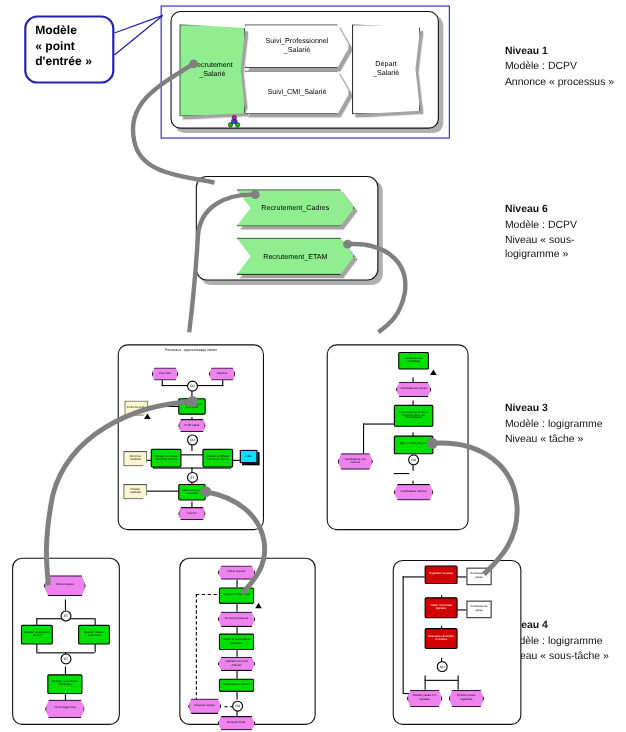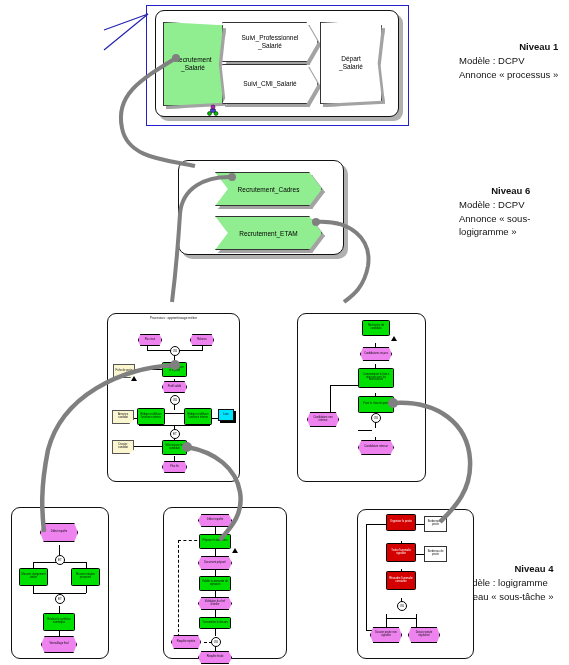--- a/index.html
+++ b/index.html
@@ -33,21 +33,21 @@
   }
   #callout .l2, #callout .l3 { font-weight: bold; }
 
   
   .lvl-label {
     font-size: 9.5px;
     color: #111;
     line-height: 1.45;
     white-space: nowrap;
   }
-  .lvl-label .t { font-weight: bold; font-size: 9.5px; text-align: right; }
+  .lvl-label .t { font-weight: bold; font-size: 9.5px; }
 
   
   #lvl1-frame {
     left: 146px; top: 5px; width: 263px; height: 121px;
     border: 1.5px solid #2222c8;
     background: #ffffff;
     box-sizing: border-box;
     z-index: 5;
   }
   #lvl1-inner {
@@ -167,20 +167,25 @@
   }
   #arrows { left: 0; top: 0; width: 569px; height: 665px; z-index: 20; pointer-events: none; }
   #arrows path, #arrows line { fill: none; }
   .smallperson { z-index: 12; }
 </style>
 </head>
 <body>
 
 <div id="canvas">
 
+  <div id="callout" class="abs">
+    <div>Modèle</div>
+    <div class="l2">« point</div>
+    <div class="l3">d'entrée »</div>
+  </div>
 
   <svg class="abs" style="left:100px;top:12px;width:60px;height:60px;z-index:29">
     <polyline points="4,18 48,2 4,38" stroke="#2323b0" stroke-width="1.2" fill="#ffffff"></polyline>
   </svg>
 
   <div id="lvl1-frame" class="abs"></div>
   <div id="lvl1-inner" class="abs"></div>
 
   <div class="abs shadowbox" style="left:163px;top:22px;width:58px;height:82px;z-index:8">
     <div style="width:100%;height:100%;background:#90ee90;border:1px solid #333;
@@ -389,24 +394,29 @@
 
   <div class="abs lvl-label" style="left:459px;top:40px;">
     <div class="t">Niveau 1</div>
     <div>Modèle : DCPV</div>
     <div>Annonce « processus »</div>
   </div>
 
   <div class="abs lvl-label" style="left:459px;top:184px;">
     <div class="t">Niveau 6</div>
     <div>Modèle : DCPV</div>
-    <div>Annonce « sous-</div>
+    <div>Niveau « sous-</div>
     <div>logigramme »</div>
   </div>
 
+  <div class="abs lvl-label" style="left:459px;top:365px;">
+    <div class="t">Niveau 3</div>
+    <div>Modèle : logigramme</div>
+    <div>Niveau « tâche »</div>
+  </div>
 
   <div class="abs lvl-label" style="left:459px;top:562px;">
     <div class="t">Niveau 4</div>
     <div>Modèle : logigramme</div>
     <div>Niveau « sous-tâche »</div>
   </div>
 
 </div>
 
 </body></html>

